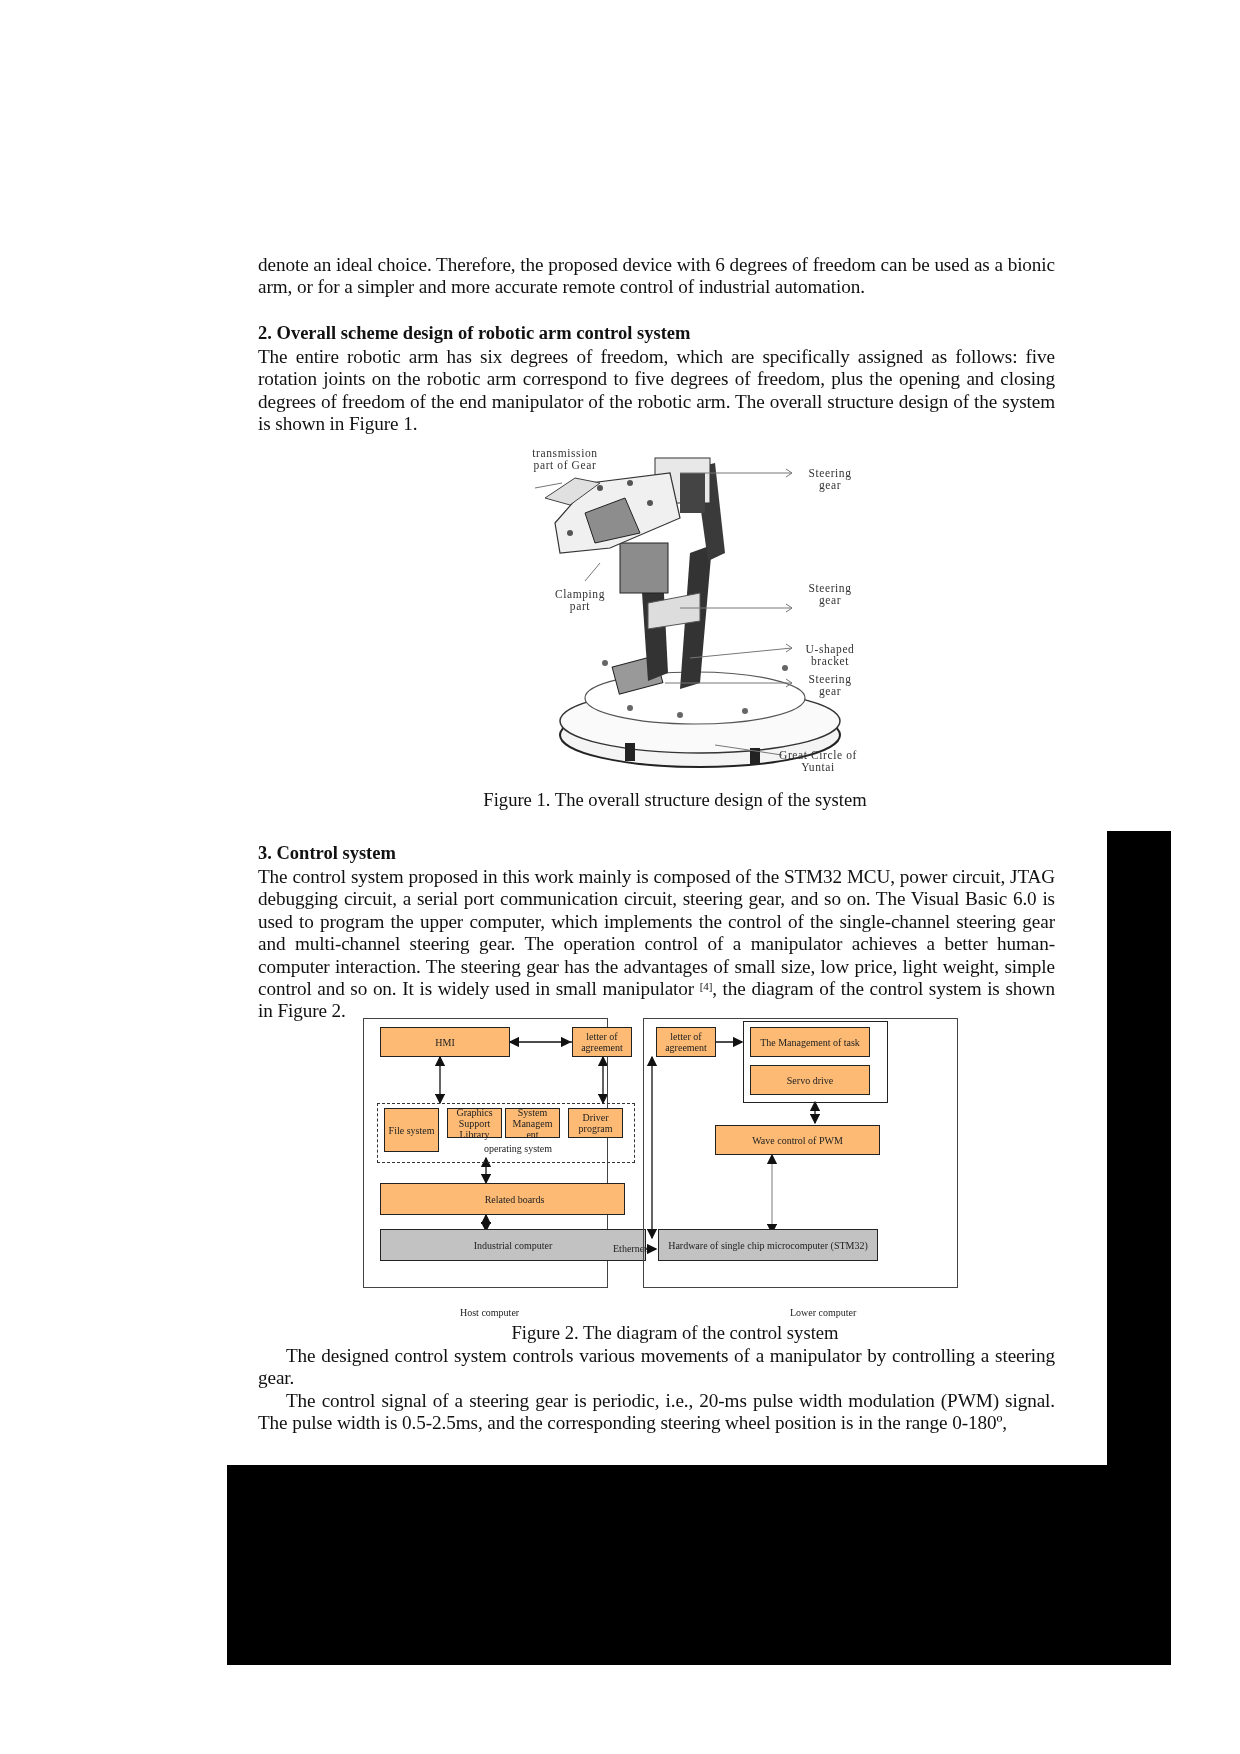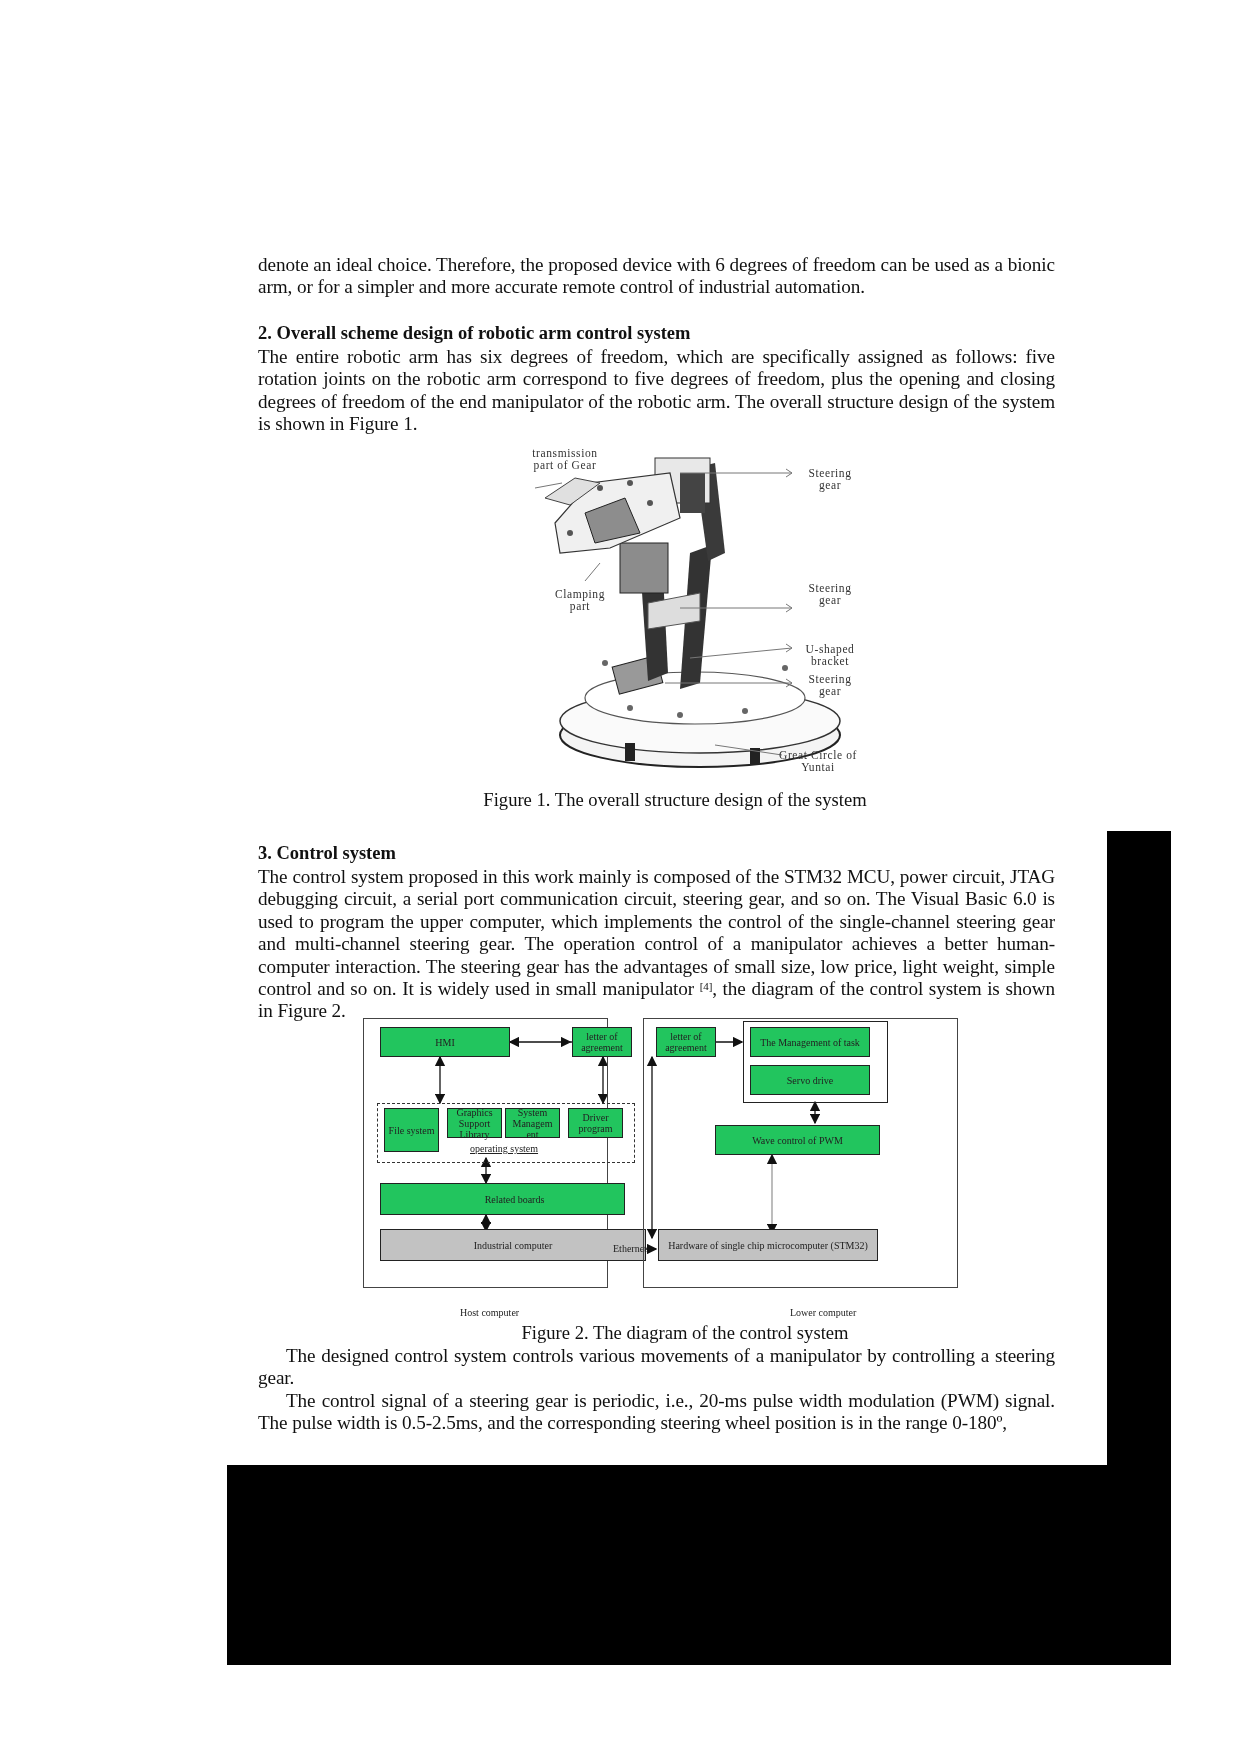--- a/index.html
+++ b/index.html
@@ -12,21 +12,21 @@
   .heading { position:absolute; left:258px; font-size:18.5px; font-weight:bold; }
   .caption { position:absolute; font-size:18.6px; text-align:center; }
   sup { font-size:11px; vertical-align:top; position:relative; top:-3px; }
 
   
   .fig1 { position:absolute; left:530px; top:443px; width:380px; height:345px; }
   .fig1-label { position:absolute; font-size:11.5px; line-height:12px; text-align:center; color:#333; letter-spacing:0.6px; }
 
   
   .fig2 { position:absolute; left:360px; top:1015px; width:600px; height:310px; }
-  .box { position:absolute; border:1px solid #222; background:#22c55e; font-size:10px; line-height:11px;
+  .box { position:absolute; border:1px solid #222; background:#fdba74; font-size:10px; line-height:11px;
          text-align:center; display:flex; align-items:center; justify-content:center; color:#222; box-sizing:border-box; }
   .box.gray { background:#c2c2c2; }
   .frame { position:absolute; border:1px solid #444; box-sizing:border-box; }
   .dash { position:absolute; border:1.5px dashed #333; box-sizing:border-box; }
   .smalltxt { position:absolute; font-size:10px; color:#222; white-space:nowrap; }
 
   .black { position:absolute; background:#000; }
 </style>
 </head>
 <body>
@@ -139,37 +139,37 @@
   </svg>
 
   <div class="frame" style="left:3px; top:3px; width:245px; height:270px;"></div>
   <div class="box" style="left:20px; top:12px; width:130px; height:30px;">HMI</div>
   <div class="box" style="left:212px; top:12px; width:60px; height:30px;">letter of agreement</div>
   <div class="dash" style="left:17px; top:88px; width:258px; height:60px;"></div>
   <div class="box" style="left:24px; top:93px; width:55px; height:44px;">File system</div>
   <div class="box" style="left:87px; top:93px; width:55px; height:30px;">Graphics Support Library</div>
   <div class="box" style="left:145px; top:93px; width:55px; height:30px;">System Managem ent</div>
   <div class="box" style="left:208px; top:93px; width:55px; height:30px;">Driver program</div>
-  <div class="smalltxt" style="left:110px; top:128px;text-decoration:underline;">operating system</div>
+  <div class="smalltxt" style="left:124px; top:128px;">operating system</div>
   <div class="box" style="left:20px; top:168px; width:245px; height:32px;padding-left:24px;">Related boards</div>
   <div class="box gray" style="left:20px; top:214px; width:266px; height:32px;">Industrial computer</div>
 
   <div class="smalltxt" style="left:253px; top:228px;">Ethernet</div>
 
   <div class="frame" style="left:283px; top:3px; width:315px; height:270px;"></div>
   <div class="box" style="left:296px; top:12px; width:60px; height:30px;">letter of agreement</div>
   <div class="frame" style="left:383px; top:6px; width:145px; height:82px; border-color:#222; border-width:1.5px;"></div>
   <div class="box" style="left:390px; top:12px; width:120px; height:30px;">The Management of task</div>
   <div class="box" style="left:390px; top:50px; width:120px; height:30px;">Servo drive</div>
   <div class="box" style="left:355px; top:110px; width:165px; height:30px;">Wave control of PWM</div>
   <div class="box gray" style="left:298px; top:214px; width:220px; height:32px;">Hardware of single chip microcomputer (STM32)</div>
 
   <div class="smalltxt" style="left:100px; top:292px;">Host computer</div>
   <div class="smalltxt" style="left:430px; top:292px;">Lower computer</div>
 </div>
 
-<div class="caption" style="left:440px; top:1322px; width:490px;text-align:center;">Figure 2. The diagram of the control system</div>
+<div class="caption" style="left:430px; top:1322px; width:490px;text-align:center;">Figure 2. The diagram of the control system</div>
 
 <div class="para indent" style="top:1345px;">The designed control system controls various movements of a manipulator by controlling a steering gear.</div>
 <div class="para indent" style="top:1390px;">The control signal of a steering gear is periodic, i.e., 20-ms pulse width modulation (PWM) signal. The pulse width is 0.5-2.5ms, and the corresponding steering wheel position is in the range 0-180º,</div>
 
 <div class="black" style="left:1107px; top:831px; width:64px; height:834px;"></div>
 <div class="black" style="left:227px; top:1465px; width:944px; height:200px;"></div>
 
 </body></html>

